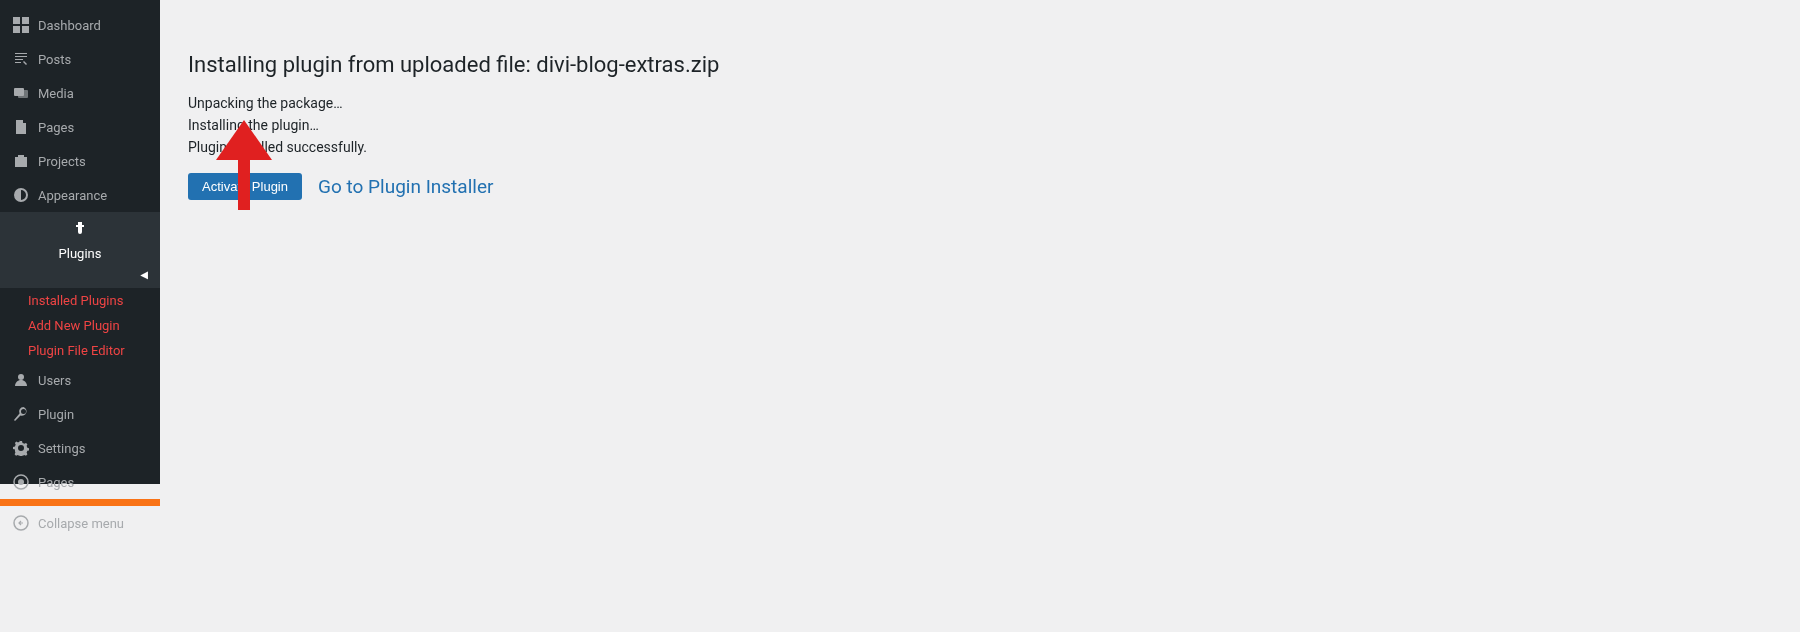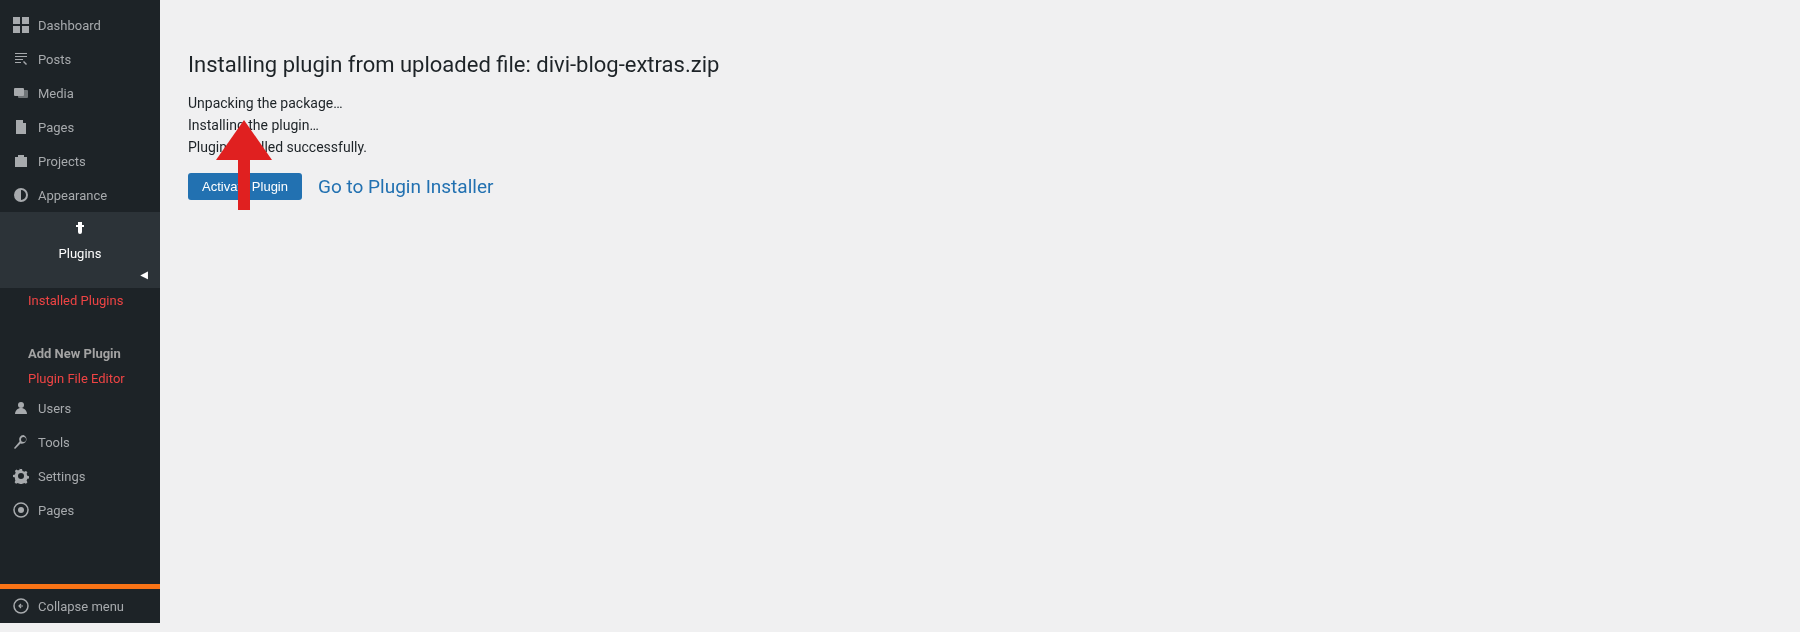--- a/index.html
+++ b/index.html
@@ -3,21 +3,21 @@
   <meta charset="utf-8">
   <style>
     * { margin: 0; padding: 0; box-sizing: border-box; }
     body { font-family: -apple-system, BlinkMacSystemFont, "Segoe UI", Roboto, sans-serif; display: flex; width: 1800px; height: 632px; overflow: hidden; background: #f0f0f1; }
 
     
     #sidebar {
       width: 160px;
       min-width: 160px;
       background: #1d2327;
-      height: 623px;
+      height: 484px;
       display: flex;
       flex-direction: column;
       padding-top: 8px;
     }
 
     .sidebar-item {
       display: flex;
       align-items: center;
       gap: 8px;
       padding: 8px 12px;
@@ -39,24 +39,24 @@
       font-size: 14px;
     }
 
     .sidebar-submenu { display: flex; flex-direction: column; }
     .sidebar-subitem {
       padding: 5px 12px 5px 28px;
       color: #ef4444;
       font-size: 13px;
       cursor: pointer;
     }
-    .sidebar-subitem.active { color: #a3a3a3; font-weight: 700; margin-top: 28px; }
+    .sidebar-subitem.active { color: #ef4444; font-weight: 400; }
 
     
-    .sidebar-bottom { margin-top: auto; border-top: 5px solid #f97316; text-align: right; }
+    .sidebar-bottom { margin-top: auto; border-top: 7px solid #f97316; text-align: right; }
 
     
     #main {
       flex: 1;
       background: #f0f0f1;
       padding: 24px 28px;
       height: 632px;
       overflow-y: auto;
       margin-top: 28px;
     }
@@ -191,21 +191,21 @@
     </span>
     <span>Users</span>
   </div>
 
   <div class="sidebar-item">
     <span class="sidebar-icon">
       <svg width="16" height="16" viewBox="0 0 16 16" fill="#a7aaad">
           <path d="M10.5 1a4.5 4.5 0 00-4 6.5L1 14l1 1 5.5-5.5A4.5 4.5 0 1010.5 1zm0 7a2.5 2.5 0 110-5 2.5 2.5 0 010 5z"></path>
         </svg>
     </span>
-    <span>Tools</span>
+    <span>Plugin</span>
   </div>
 
   <div class="sidebar-item">
     <span class="sidebar-icon">
       <svg width="16" height="16" viewBox="0 0 16 16" fill="#a7aaad">
           <path d="M8 5a3 3 0 100 6 3 3 0 000-6zm-1-4h2l.5 2a5 5 0 011.7.7l1.8-.8 1.4 1.4-.8 1.8a5 5 0 01.7 1.7l2 .5v2l-2 .5a5 5 0 01-.7 1.7l.8 1.8-1.4 1.4-1.8-.8a5 5 0 01-1.7.7l-.5 2H7l-.5-2a5 5 0 01-1.7-.7l-1.8.8-1.4-1.4.8-1.8A5 5 0 012 9.5L0 9V7l2-.5a5 5 0 01.7-1.7l-.8-1.8L3.3 1.6l1.8.8A5 5 0 016.5 1.7L7 0z"></path>
         </svg>
     </span>
     <span>Settings</span>
   </div>

